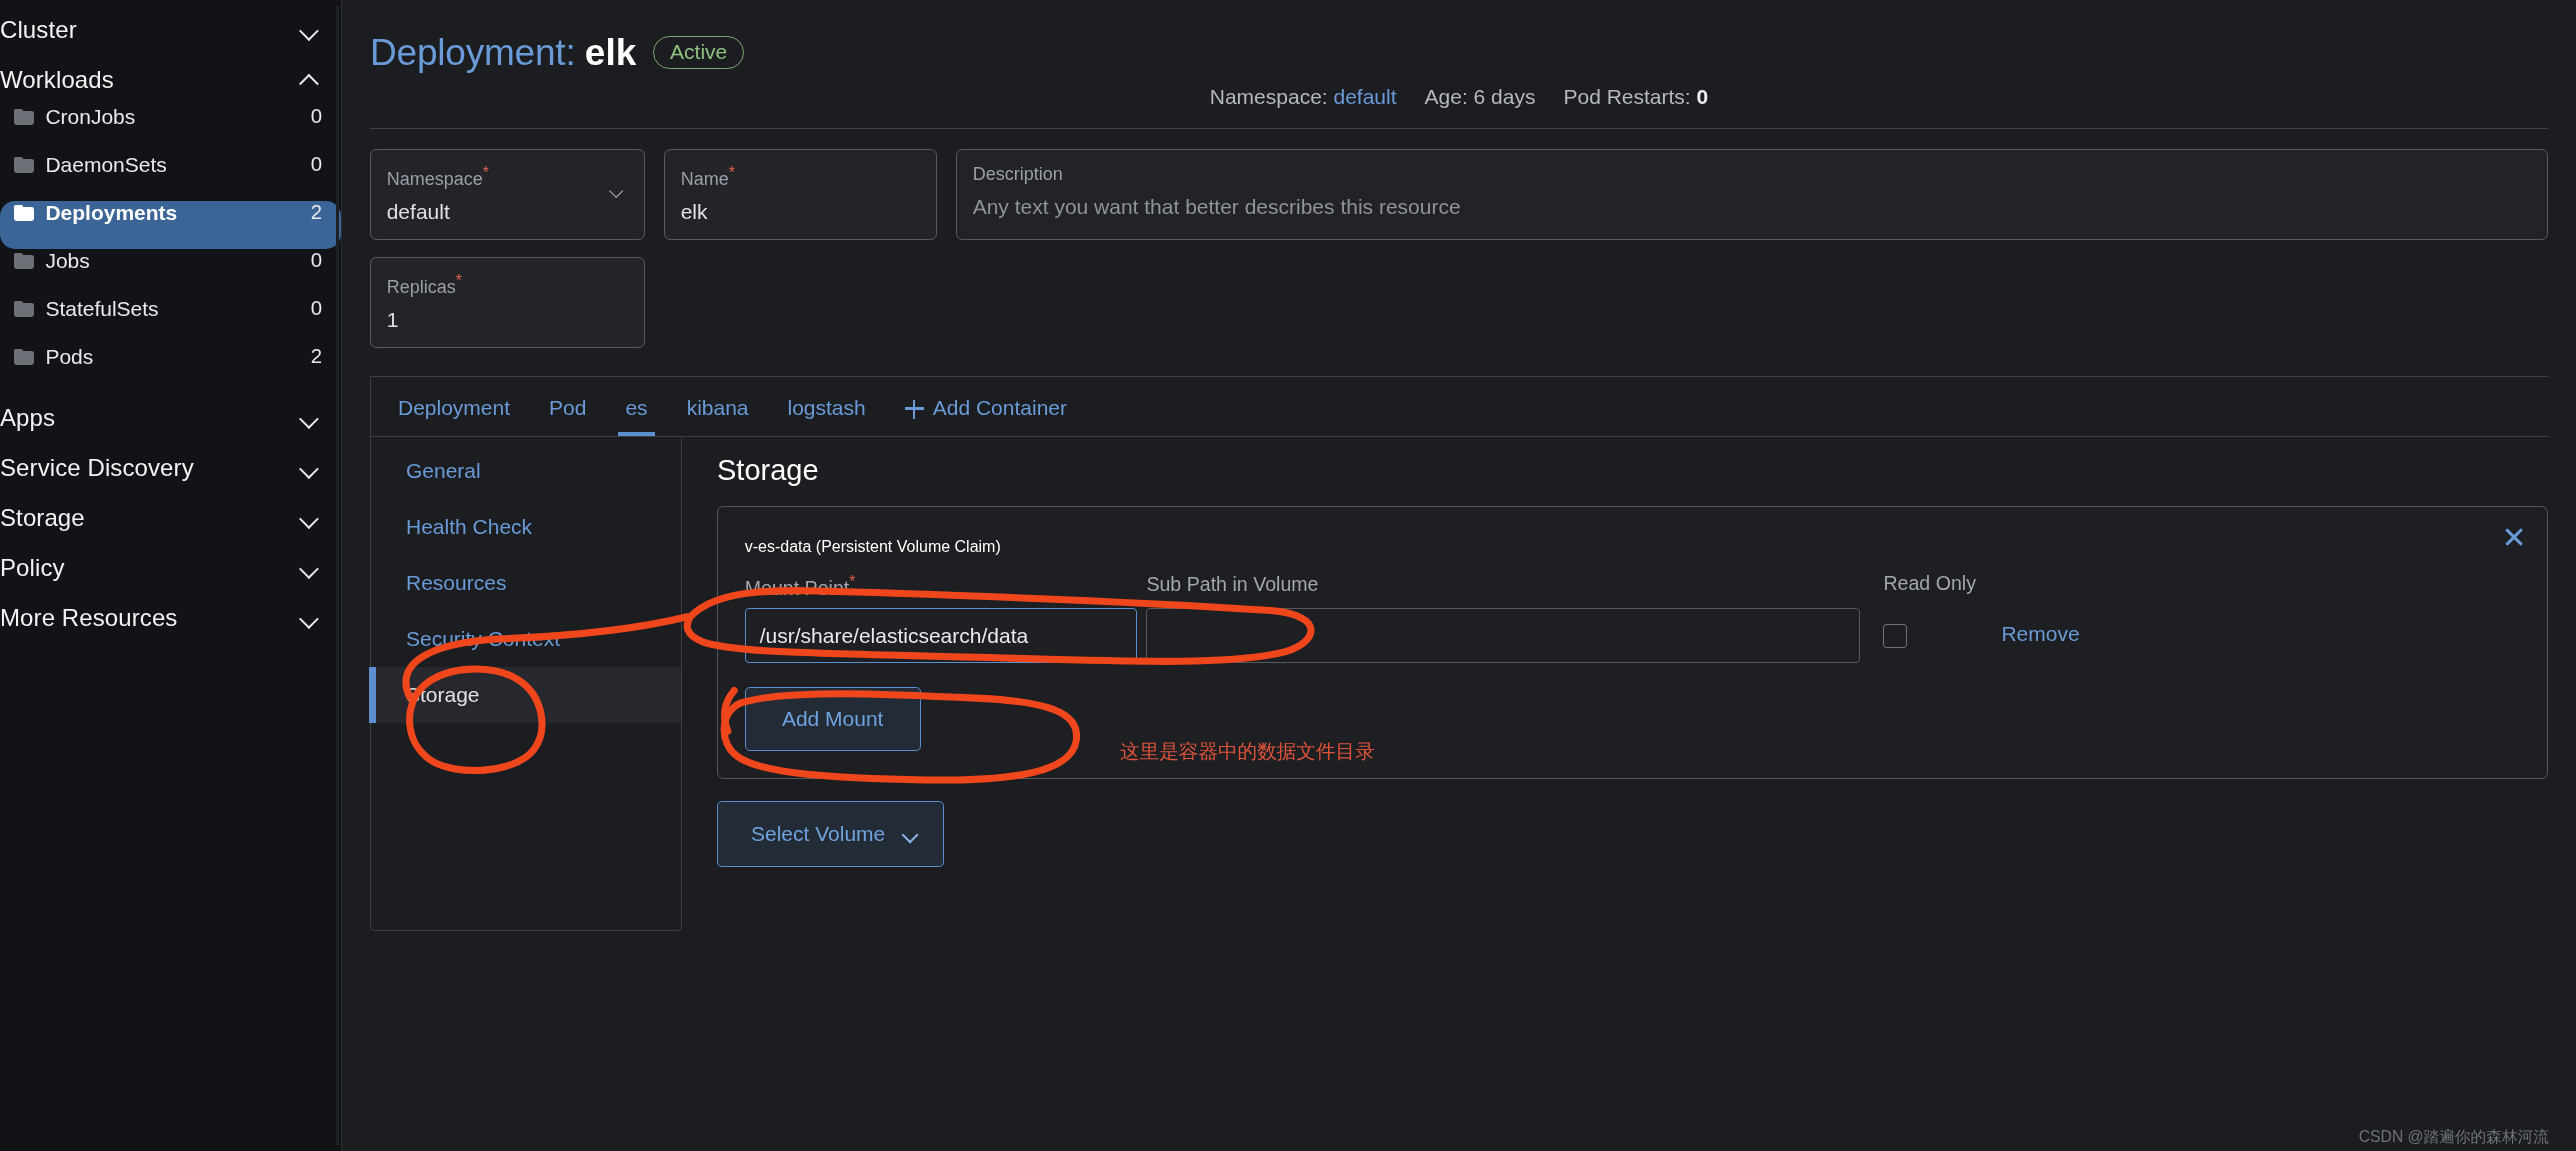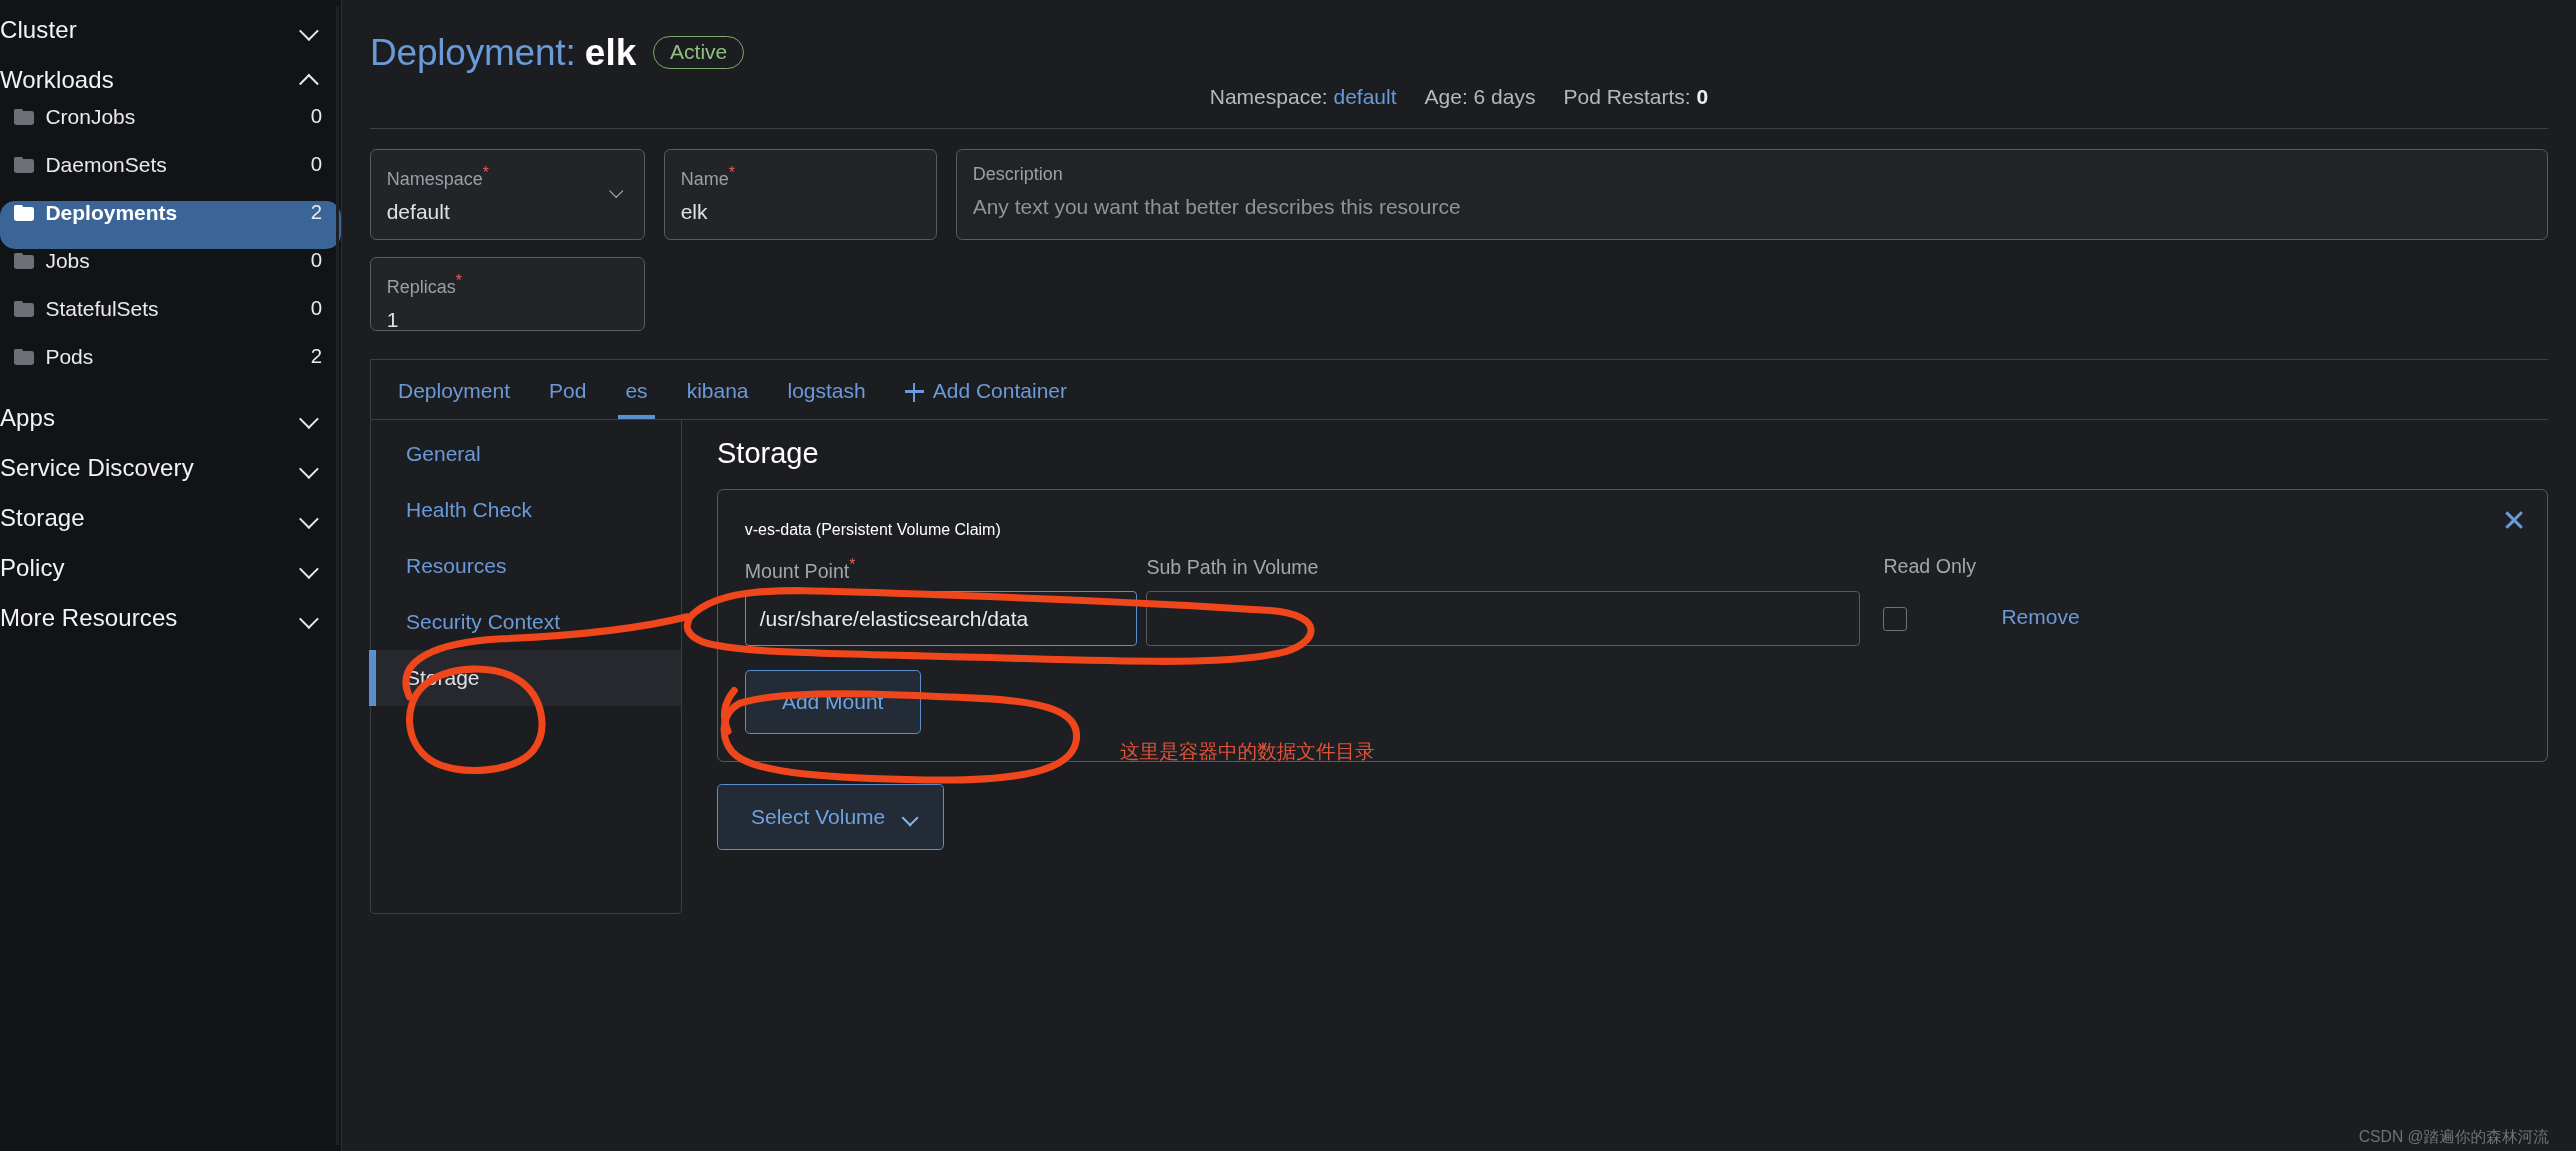--- a/index.html
+++ b/index.html
@@ -101,21 +101,21 @@
 
   
   .fields-row { display: flex; gap: 19px; margin-top: 20.4px; }
   .field {
     background: #222428; border: 1.6px solid #585c63; border-radius: 6.3px;
     height: 91px; position: relative; padding: 14px 15.7px 0 15.7px;
   }
   .field.ns { width: 275px; flex: 0 0 275px; }
   .field.nm { width: 273px; flex: 0 0 273px; }
   .field.desc { flex: 1 1 auto; background:#212327; }
-  .field.rep { width: 275px; flex: 0 0 275px; height:74px; }
+  .field.rep { width: 275px; flex: 0 0 275px; height:91px; }
   .fl { font-size: 18px; color: #9b9fa7; }
   .req { color: #e0604c; font-size: 15.7px; vertical-align: super; }
   .fv { font-size: 21px; color: #dfe1e4; margin-top: 10.2px; }
   .fv.ph { color: #8f939a; }
   .field .selchev {
     position: absolute; right: 17px; top: 36px;
     width: 17px; height: 11px;
   }
   .field .selchev::before {
     content:""; position:absolute; left:0.8px; top:0;

